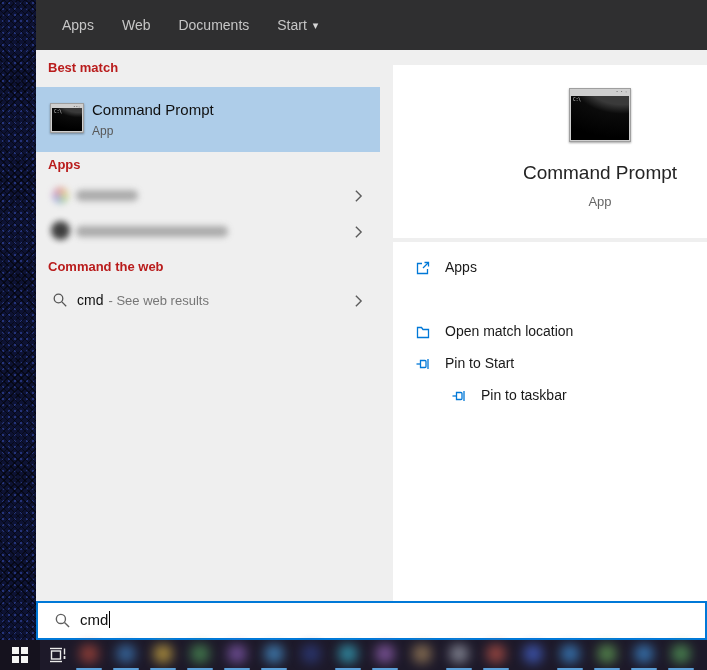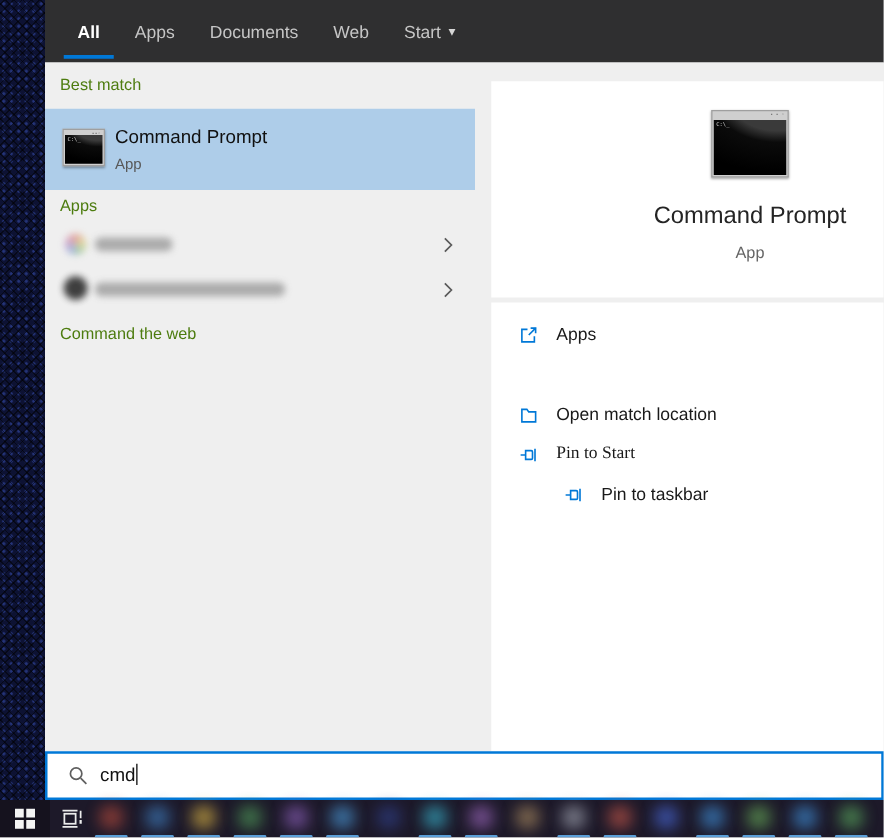--- a/index.html
+++ b/index.html
@@ -40,21 +40,21 @@
 
   
   .left-panel {
     position:absolute; left:36px; top:50px; width:344px; height:551px;
     background:#efefef;
   }
   .right-panel {
     position:absolute; left:380px; top:50px; width:327px; height:551px;
     background:#efefef;
   }
-  .sec-label { position:absolute; left:12px; font-size:13px; font-weight:400; color:#4d7c0f; }
+  .sec-label { position:absolute; left:12px; font-size:13px; font-weight:700; color:#b91c1c; }
 
   
   .bm-row {
     position:absolute; left:0; top:37px; width:344px; height:65px;
     background:#aecde9;
   }
   .bm-title { position:absolute; left:56px; top:14px; font-size:15px; color:#101010; }
   .bm-sub   { position:absolute; left:56px; top:37px; font-size:12px; color:#585858; }
 
   
@@ -142,32 +142,28 @@
   .tb-app { position:absolute; top:2px; width:26px; height:26px; border-radius:7px; filter:blur(5px); opacity:.9; }
   .tb-line { position:absolute; bottom:0; height:2px; width:26px; border-radius:1px; background:#5b9fd8; }
 </style>
 </head>
 <body>
 
 <div class="desktop"></div>
 
 <div class="hdr">
   <div class="tabs">
-      <div class="tab active">
-        <span class="tlabel">All</span>
-        <div class="underline"></div>
-      </div>
       <div class="tab">
         <span class="tlabel">Apps</span>
       </div>
       <div class="tab">
+        <span class="tlabel">Web</span>
+      </div>
+      <div class="tab">
         <span class="tlabel">Documents</span>
-      </div>
-      <div class="tab">
-        <span class="tlabel">Web</span>
       </div>
       <div class="tab">
         <span class="tlabel">Start</span>
         <span class="dd">▾</span>
       </div>
     </div>
 </div>
 
 <div class="left-panel">
   <div class="sec-label" style="top:10px">Best match</div>
@@ -201,20 +197,36 @@
         <div class="blur-blob" style="width: 152px;"></div>
         <span class="chev">
           <svg viewBox="0 0 10 16" fill="none" stroke="currentColor" stroke-width="1.6">
             <path d="M2 2l6 6-6 6"></path>
           </svg>
         </span>
       </div>
     </div>
 
   <div class="sec-label" style="top:209px">Command the web</div>
+  <div class="lrow" style="top:233px">
+    <span class="mag">
+        <svg viewBox="0 0 16 16" fill="none" stroke="currentColor" stroke-width="1.3">
+          <circle cx="6.5" cy="6.5" r="4.3"></circle>
+          <line x1="9.9" y1="9.9" x2="14.2" y2="14.2"></line>
+        </svg>
+      </span>
+    <div class="webrow-text">
+      <span>cmd</span><span class="hint">- See web results</span>
+    </div>
+    <span class="chev">
+        <svg viewBox="0 0 10 16" fill="none" stroke="currentColor" stroke-width="1.6">
+          <path d="M2 2l6 6-6 6"></path>
+        </svg>
+      </span>
+  </div>
 </div>
 
 <div class="right-panel">
   <div class="card preview-card">
     <div class="cmdicon cmd-lg">
       <div class="bar">
           <span class="dots">▪ ▪ ▫</span>
         </div>
       <div class="screen">
           <span class="prompt">C:\_</span>
@@ -235,21 +247,21 @@
         <span class="act-label">Apps</span>
       </div>
       <div class="act-row" style="top: 74px;">
         <span class="act-icon">
           <svg viewBox="0 0 16 16" fill="none" stroke="currentColor" stroke-width="1.3">
             <path d="M2.5 3.5h4L8 5.5h5.5v8h-11z"></path>
           </svg>
         </span>
         <span class="act-label">Open match location</span>
       </div>
-      <div class="act-row" style="top: 106px; font-family: Liberation Serif, serif;">
+      <div class="act-row" style="top: 106px;">
         <span class="act-icon">
           <svg viewBox="0 0 16 16" fill="none" stroke="currentColor" stroke-width="1.3">
             <path d="M1.5 8h4"></path>
             <path d="M5.5 4.5h4.5a1 1 0 0 1 1 1v5a1 1 0 0 1-1 1H5.5z"></path>
             <path d="M13 3v10"></path>
           </svg>
         </span>
         <span class="act-label">Pin to Start</span>
       </div>
       <div class="act-row" style="top: 138px; margin-left: 36px;">

